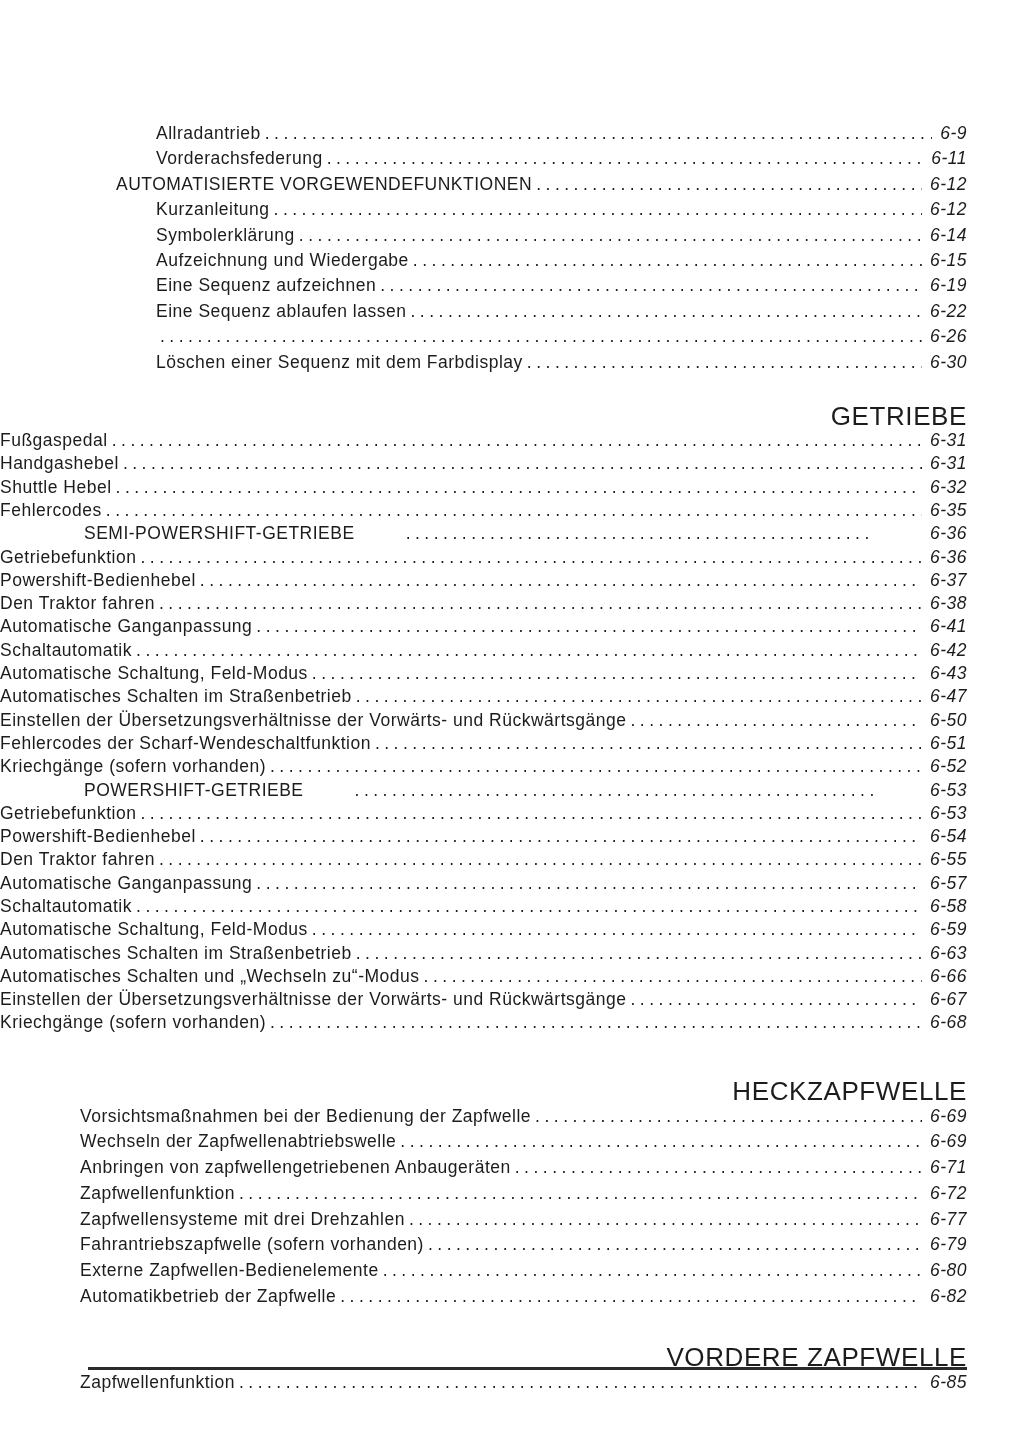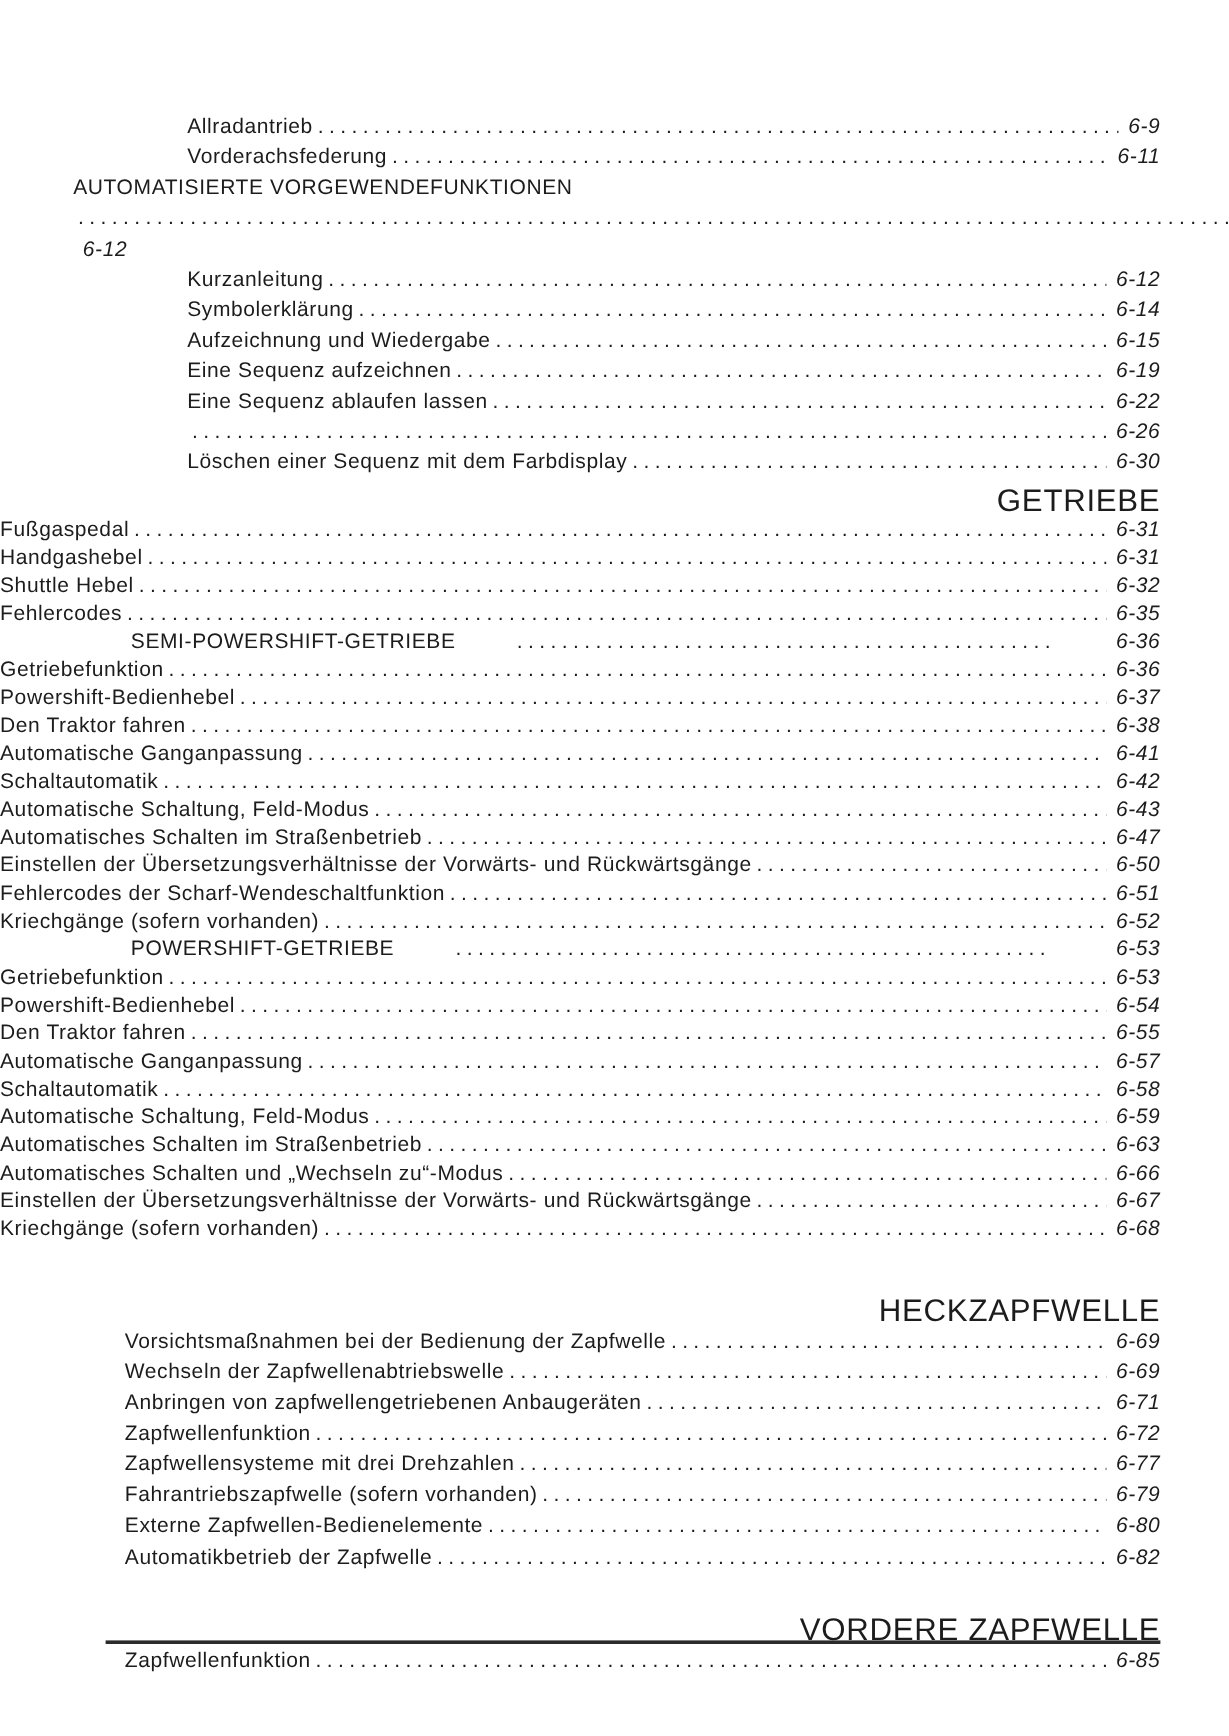--- a/index.html
+++ b/index.html
@@ -16,21 +16,21 @@
     font-family: "Liberation Sans", "DejaVu Sans", sans-serif;
     color: #1c1c1c;
   }
   .toc {
     position: absolute;
     top: 0;
     left: 0;
     width: 967px;
     padding-top: 93px;
   }
-  .toc-section { display: block; }
+  .toc-section { display: block; margin-top: 28px; }
 
   .section-heading {
     font-size: 26px;
     line-height: 26px;
     font-weight: 400;
     letter-spacing: 0.6px;
     margin: 0 0 0 123px;
     white-space: nowrap;
     text-align: right;
   }
@@ -40,25 +40,25 @@
 
   .row {
     display: flex;
     align-items: baseline;
     font-size: 17.5px;
     letter-spacing: 0.5px;
     white-space: nowrap;
   }
   
   .sec-0 .row            { line-height: 25.4px; padding-left: 156px; }
-  .sec-0 .row.level-sub  { padding-left: 61px; flex-direction: column; }
+  .sec-0 .row.level-sub  { padding-left: 116px; }
   
   .sec-1 .row            { line-height: 23.3px; }
-  .sec-1 .row.level-sub  { padding-left: 109px; gap: 47px; }
-  .sec-2 .row, .sec-3 .row { line-height: 25.7px; padding-left: 104px; }
+  .sec-1 .row.level-sub  { padding-left: 84px; gap: 47px; }
+  .sec-2 .row, .sec-3 .row { line-height: 25.7px; padding-left: 80px; }
 
   .label { flex: 0 0 auto; }
   .dots {
     flex: 1 1 auto;
     min-width: 0;
     overflow: hidden;
     white-space: nowrap;
     padding-left: 4px;
   }
   .dots::after {

